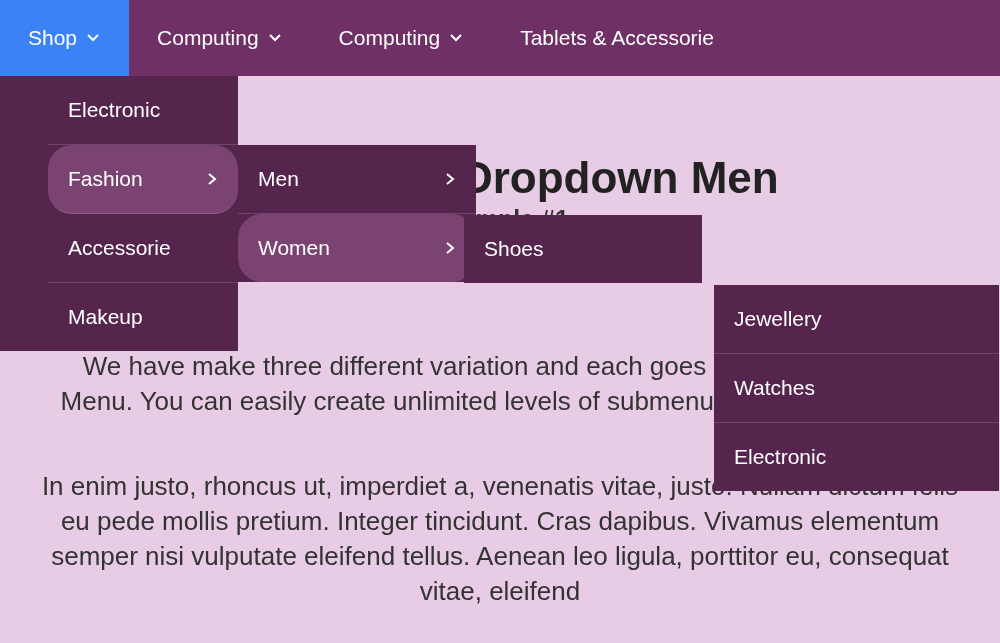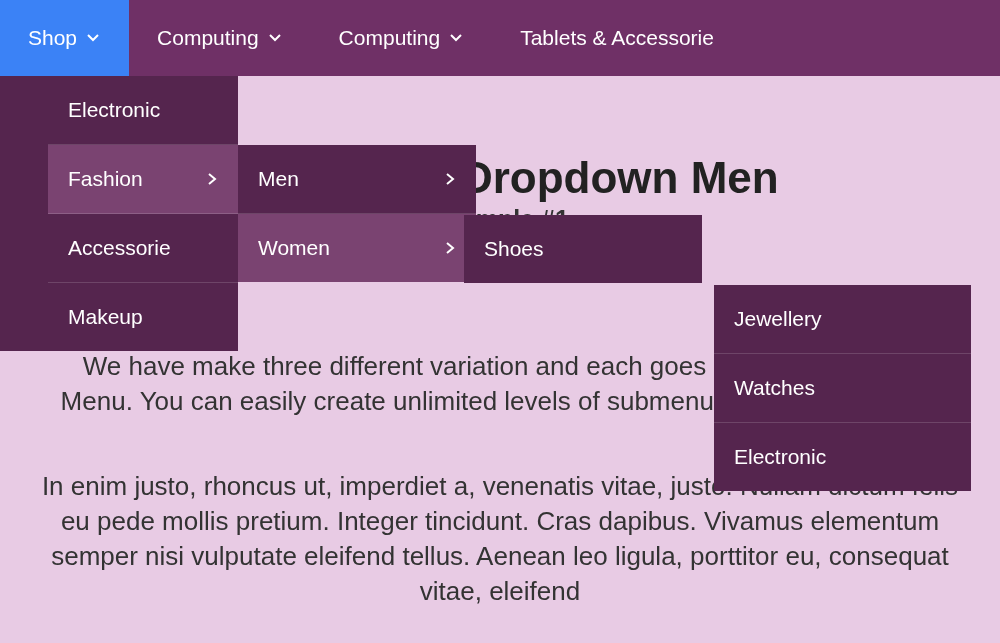--- a/index.html
+++ b/index.html
@@ -50,29 +50,30 @@
       font-size: 21px;
       border-bottom: 1px solid rgba(255,255,255,0.15);
       cursor: pointer;
       justify-content: space-between;
     }
     .dropdown-item:last-child {
       border-bottom: none;
     }
     .dropdown-item.hover {
       background: #7a4371;
+      border-radius: 24px;
     }
     .dropdown-item .chevron-right {
       margin-left: 8px;
       display: inline-flex;
     }
     .dd1 { top: 76px; left: 0; padding-left: 48px; }
     .dd2 { top: 145px; left: 238px; text-align: center; }
     .dd3 { top: 215px; left: 464px; }
-    .dd4 { top: 285px; left: 714px; width: 257px; }
+    .dd4 { top: 285px; left: 714px; width: 285px; }
     
     .content {
       position: absolute;
       top: 145px;
       left: 0;
       right: 0;
       text-align: center;
       padding: 0 20px;
       z-index: -1;
       color: #2d2d2d;

